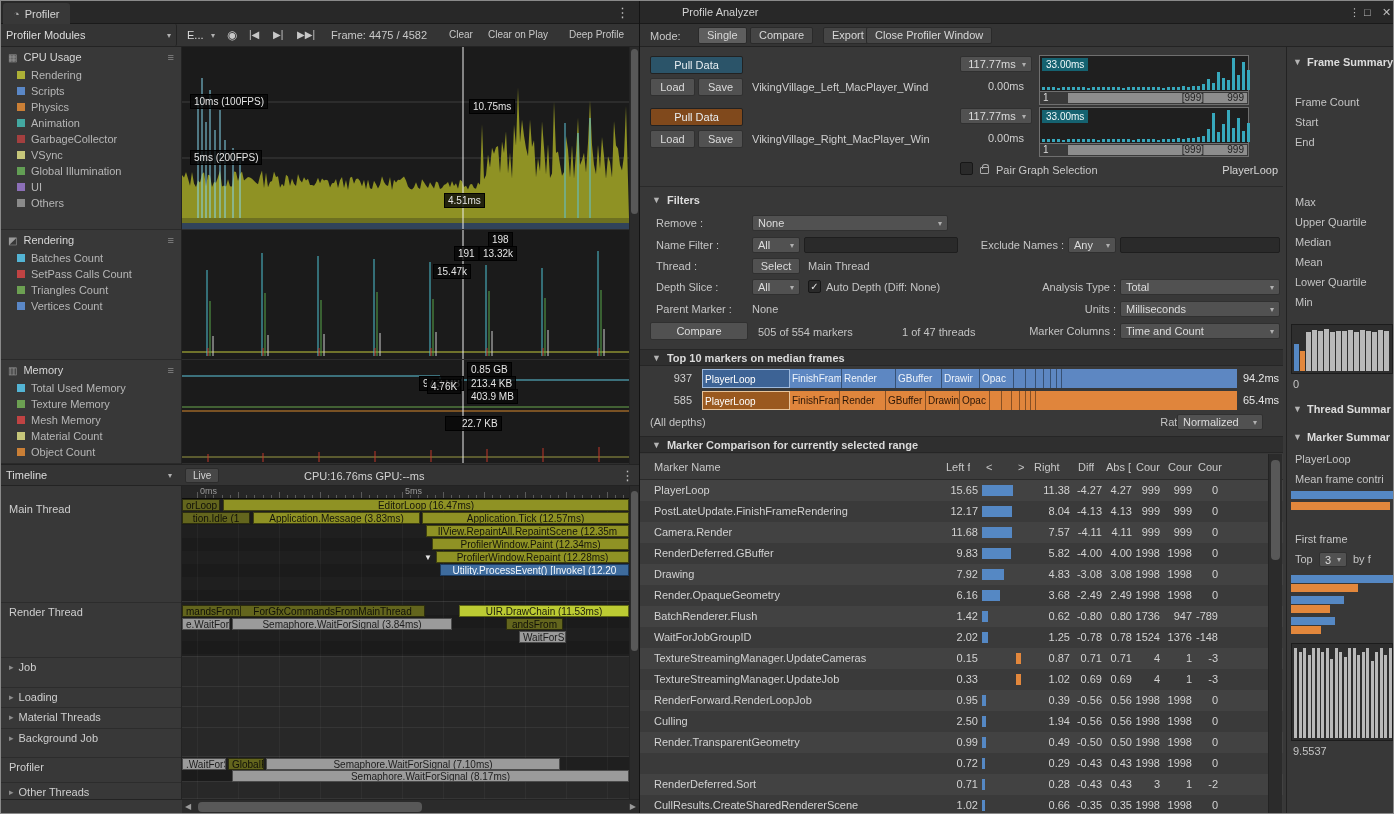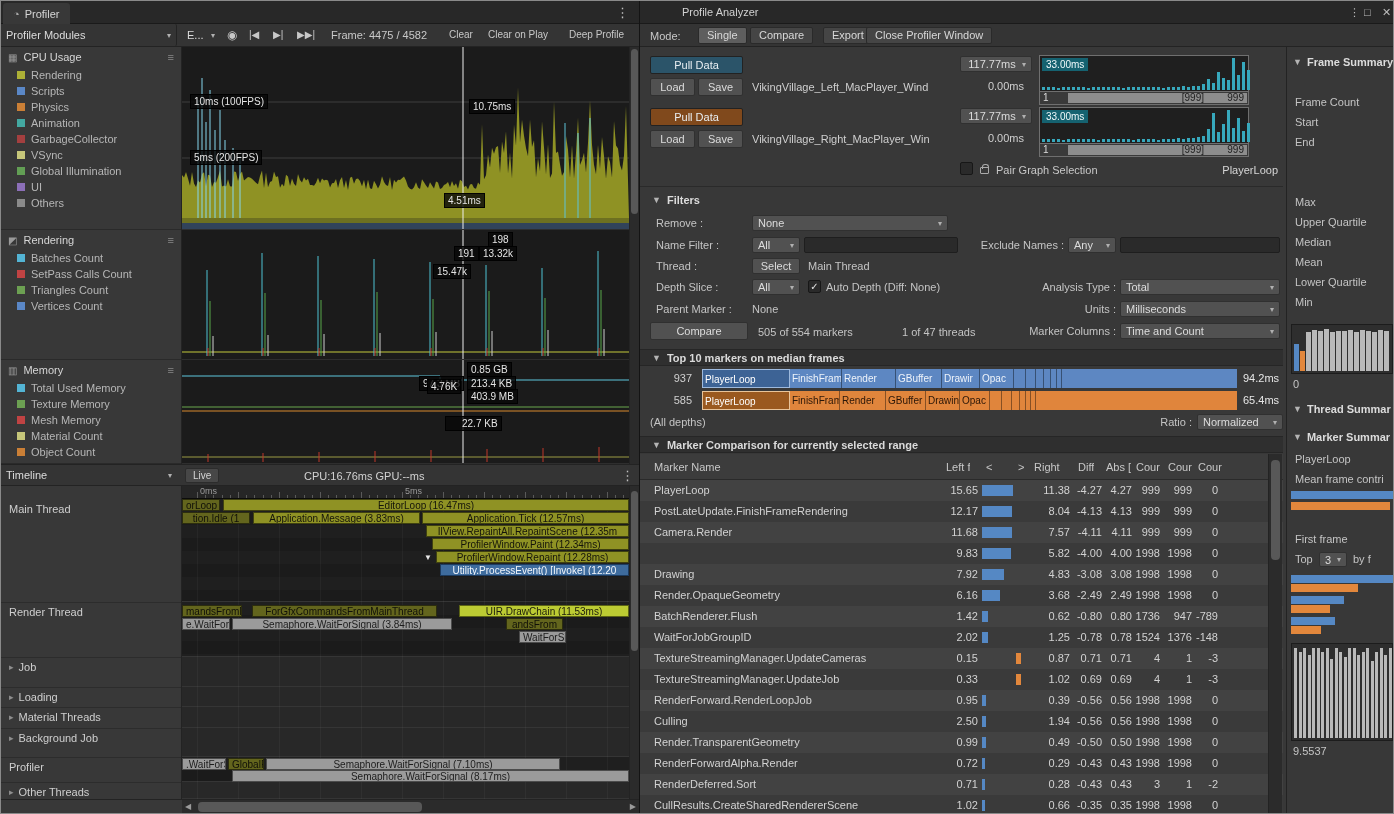--- a/index.html
+++ b/index.html
@@ -470,21 +470,21 @@
             <div class="tspan c-olive" style="left: 41px; top: 13px; width: 406px;">EditorLoop (16.47ms)</div>
             <div class="tspan c-olive2" style="left: 0px; top: 26px; width: 68px;">tion.Idle (1</div>
             <div class="tspan c-olive" style="left: 71px; top: 26px; width: 167px;">Application.Message (3.83ms)</div>
             <div class="tspan c-olive" style="left: 240px; top: 26px; width: 207px;">Application.Tick (12.57ms)</div>
             <div class="tspan c-olive" style="left: 244px; top: 39px; width: 203px;">IlView.RepaintAll.RepaintScene (12.35m</div>
             <div class="tspan c-olive" style="left: 250px; top: 52px; width: 197px;">ProfilerWindow.Paint (12.34ms)</div>
             <div class="tspan c-mark" style="left: 240px; top: 66px; width: 12px;">▼</div>
             <div class="tspan c-olive" style="left: 254px; top: 65px; width: 193px;">ProfilerWindow.Repaint (12.28ms)</div>
             <div class="tspan c-blue" style="left: 258px; top: 78px; width: 189px;">Utility.ProcessEvent() [Invoke] (12.20</div>
             <div class="tspan c-olive2" style="left: 0px; top: 119px; width: 60px;">mandsFromM</div>
-            <div class="tspan c-olive2" style="left: 70px; top: 119px; width: 185px;">ForGfxCommandsFromMainThread</div>
+            <div class="tspan c-olive2" style="left: 58px; top: 119px; width: 185px;">ForGfxCommandsFromMainThread</div>
             <div class="tspan c-lime" style="left: 277px; top: 119px; width: 170px;">UIR.DrawChain (11.53ms)</div>
             <div class="tspan c-gray" style="left: 0px; top: 132px; width: 48px;">e.WaitForSigna</div>
             <div class="tspan c-gray" style="left: 50px; top: 132px; width: 220px;">Semaphore.WaitForSignal (3.84ms)</div>
             <div class="tspan c-olive2" style="left: 324px; top: 132px; width: 57px;">andsFrom</div>
             <div class="tspan c-gray" style="left: 337px; top: 145px; width: 47px;">WaitForSi</div>
             <div class="tspan c-gray" style="left: 0px; top: 272px; width: 44px;">.WaitForSig</div>
             <div class="tspan c-olive2" style="left: 46px; top: 272px; width: 36px;">GlobalP</div>
             <div class="tspan c-gray" style="left: 84px; top: 272px; width: 294px;">Semaphore.WaitForSignal (7.10ms)</div>
             <div class="tspan c-gray" style="left: 50px; top: 284px; width: 397px;">Semaphore.WaitForSignal (8.17ms)</div>
           </div>
@@ -736,21 +736,21 @@
           <div class="seg" style="left: 300px; width: 10px;"></div>
           <div class="seg" style="left: 310px; width: 8px;"></div>
           <div class="seg" style="left: 318px; width: 6px;"></div>
           <div class="seg" style="left: 324px; width: 5px;"></div>
           <div class="seg" style="left: 329px; width: 4px;"></div>
         </div>
         <div class="t10time">65.4ms</div>
       </div>
     <span class="flabel" style="left:10px;top:413px">(All depths)</span>
     <span class="flabel fr" style="left:500px;top:413px;width:52px">Ratio :</span>
-    <div class="dd abs" style="left:557px;top:413px;width:86px">
+    <div class="dd abs" style="left:537px;top:413px;width:86px">
       <span>Normalized</span>
       <span class="caret">▾</span>
     </div>
 
     <div class="hstrip" style="top:435px;height:17px">
       <span class="foldout">▼</span>
       <span style="font-weight:bold">Marker Comparison for currently selected range</span>
     </div>
     <div class="cmph">
       <span class="hc" style="left:14px">Marker Name</span>
@@ -792,20 +792,21 @@
           <div class="cc cleft">11.68</div>
           <div class="cbarL" style="width: 30px;"></div>
           <div class="cc cright">7.57</div>
           <div class="cc cdiff">-4.11</div>
           <div class="cc cabs">4.11</div>
           <div class="cc ccl">999</div>
           <div class="cc ccr">999</div>
           <div class="cc ccd">0</div>
         </div>
         <div class="crow" style="top: 63px;">
+          <div class="cc cname">RenderDeferred.GBuffer</div>
           <div class="cc cleft">9.83</div>
           <div class="cbarL" style="width: 29px;"></div>
           <div class="cc cright">5.82</div>
           <div class="cc cdiff">-4.00</div>
           <div class="cc cabs">4.00</div>
           <div class="cc ccl">1998</div>
           <div class="cc ccr">1998</div>
           <div class="cc ccd">0</div>
         </div>
         <div class="crow alt" style="top: 84px;">
@@ -901,21 +902,20 @@
           <div class="cc cleft">0.99</div>
           <div class="cbarL" style="width: 4px;"></div>
           <div class="cc cright">0.49</div>
           <div class="cc cdiff">-0.50</div>
           <div class="cc cabs">0.50</div>
           <div class="cc ccl">1998</div>
           <div class="cc ccr">1998</div>
           <div class="cc ccd">0</div>
         </div>
         <div class="crow" style="top: 273px;">
-          <div class="cc cname">RenderForwardAlpha.Render</div>
           <div class="cc cleft">0.72</div>
           <div class="cbarL" style="width: 3px;"></div>
           <div class="cc cright">0.29</div>
           <div class="cc cdiff">-0.43</div>
           <div class="cc cabs">0.43</div>
           <div class="cc ccl">1998</div>
           <div class="cc ccr">1998</div>
           <div class="cc ccd">0</div>
         </div>
         <div class="crow alt" style="top: 294px;">

